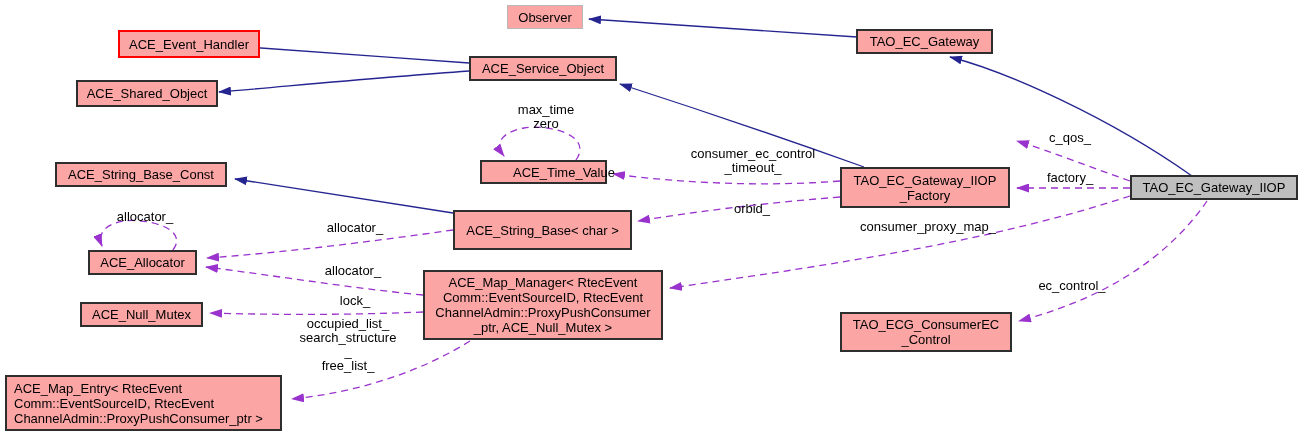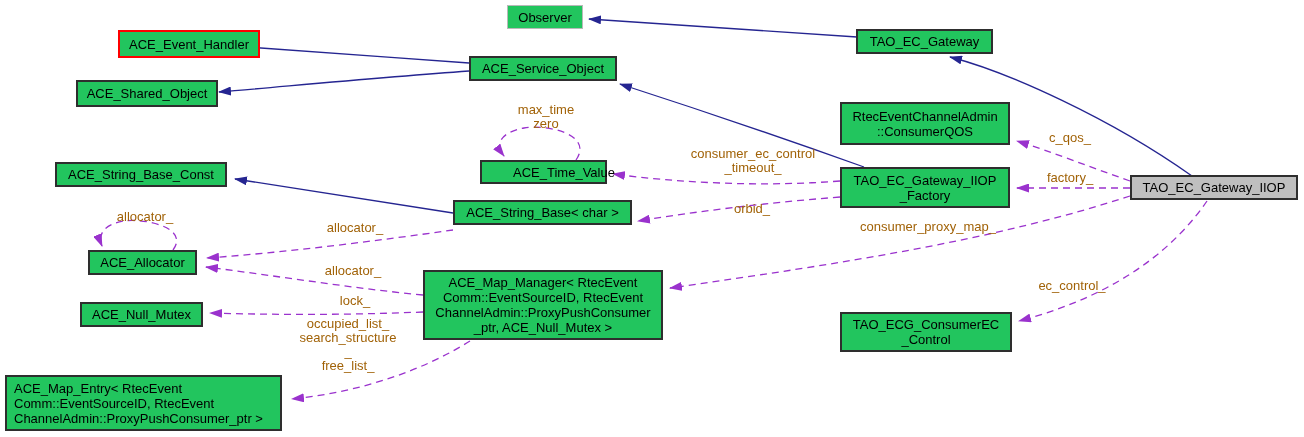--- a/index.html
+++ b/index.html
@@ -9,29 +9,29 @@
     background:#ffffff;
     font-family:"Liberation Sans","DejaVu Sans",sans-serif;
     font-size:13px;color:#000;
     overflow:hidden;
   }
   .edges{position:absolute;left:0;top:0;width:1304px;height:437px;}
   .node{
     position:absolute;box-sizing:border-box;
     display:flex;align-items:center;justify-content:center;
     text-align:center;white-space:pre-line;line-height:15px;
-    background:#22c55e;border:2px solid #2e2e2e;
+    background:#fca5a5;border:2px solid #2e2e2e;
   }
   .node.ext{border:1px solid #b9b9b9;}
   .node.warn{border-color:#ff0000;margin-left:48px;}
   .node.hl{background:#bfbfbf;}
   .node.alignleft{justify-content:flex-start;text-align:left;padding-left:7px;}
   .elabel{
     position:absolute;text-align:center;white-space:pre-line;
-    line-height:14px;color:#a16207;
+    line-height:14px;color:#000000;
   }
 </style>
 </head>
 <body>
 
 <div class="diagram">
 
   <svg class="edges" width="1304" height="437" viewBox="0 0 1304 437">
     <defs>
       <marker id="ah-navy" markerUnits="userSpaceOnUse" markerWidth="13" markerHeight="9" viewBox="0 0 13 9" refX="12" refY="4.5" orient="auto">
@@ -70,37 +70,35 @@
   <div class="node" style="left:76px;top:80px;width:142px;height:27px;">ACE_Shared_Object</div>
 
   <div class="node" style="left:469px;top:56px;width:148px;height:25px;">ACE_Service_Object</div>
 
   <div class="node" style="left:856px;top:29px;width:137px;height:25px;">TAO_EC_Gateway</div>
 
   <div class="node" style="left:55px;top:162px;width:172px;height:25px;">ACE_String_Base_Const</div>
 
   <div class="node" style="left:480px;top:160px;width:127px;height:24px;padding-left:41px;">ACE_Time_Value</div>
 
-  <div class="node" style="left:453px;top:200px;width:179px;height:25px;">ACE_String_Base&lt; char &gt;</div>
+  <div class="node" style="left:453px;top:210px;width:179px;height:40px;">ACE_String_Base&lt; char &gt;</div>
 
   <div class="node" style="left:88px;top:250px;width:109px;height:25px;">ACE_Allocator</div>
 
   <div class="node" style="left:80px;top:302px;width:123px;height:25px;">ACE_Null_Mutex</div>
 
   <div class="node" style="left:423px;top:270px;width:240px;height:70px;">ACE_Map_Manager&lt; RtecEvent
 Comm::EventSourceID, RtecEvent
 ChannelAdmin::ProxyPushConsumer
 _ptr, ACE_Null_Mutex &gt;</div>
 
   <div class="node alignleft" style="left:5px;top:375px;width:277px;height:56px;">ACE_Map_Entry&lt; RtecEvent
 Comm::EventSourceID, RtecEvent
 ChannelAdmin::ProxyPushConsumer_ptr &gt;</div>
 
-  <div class="node" style="left:840px;top:102px;width:170px;height:43px;">RtecEventChannelAdmin
-::ConsumerQOS</div>
 
   <div class="node" style="left:840px;top:167px;width:170px;height:41px;">TAO_EC_Gateway_IIOP
 _Factory</div>
 
   <div class="node" style="left:840px;top:312px;width:172px;height:40px;">TAO_ECG_ConsumerEC
 _Control</div>
 
   <div class="node hl" style="left:1130px;top:175px;width:168px;height:25px;">TAO_EC_Gateway_IIOP</div>
 
   <div class="elabel" style="left:490px;top:103px;width:112px;">max_time

